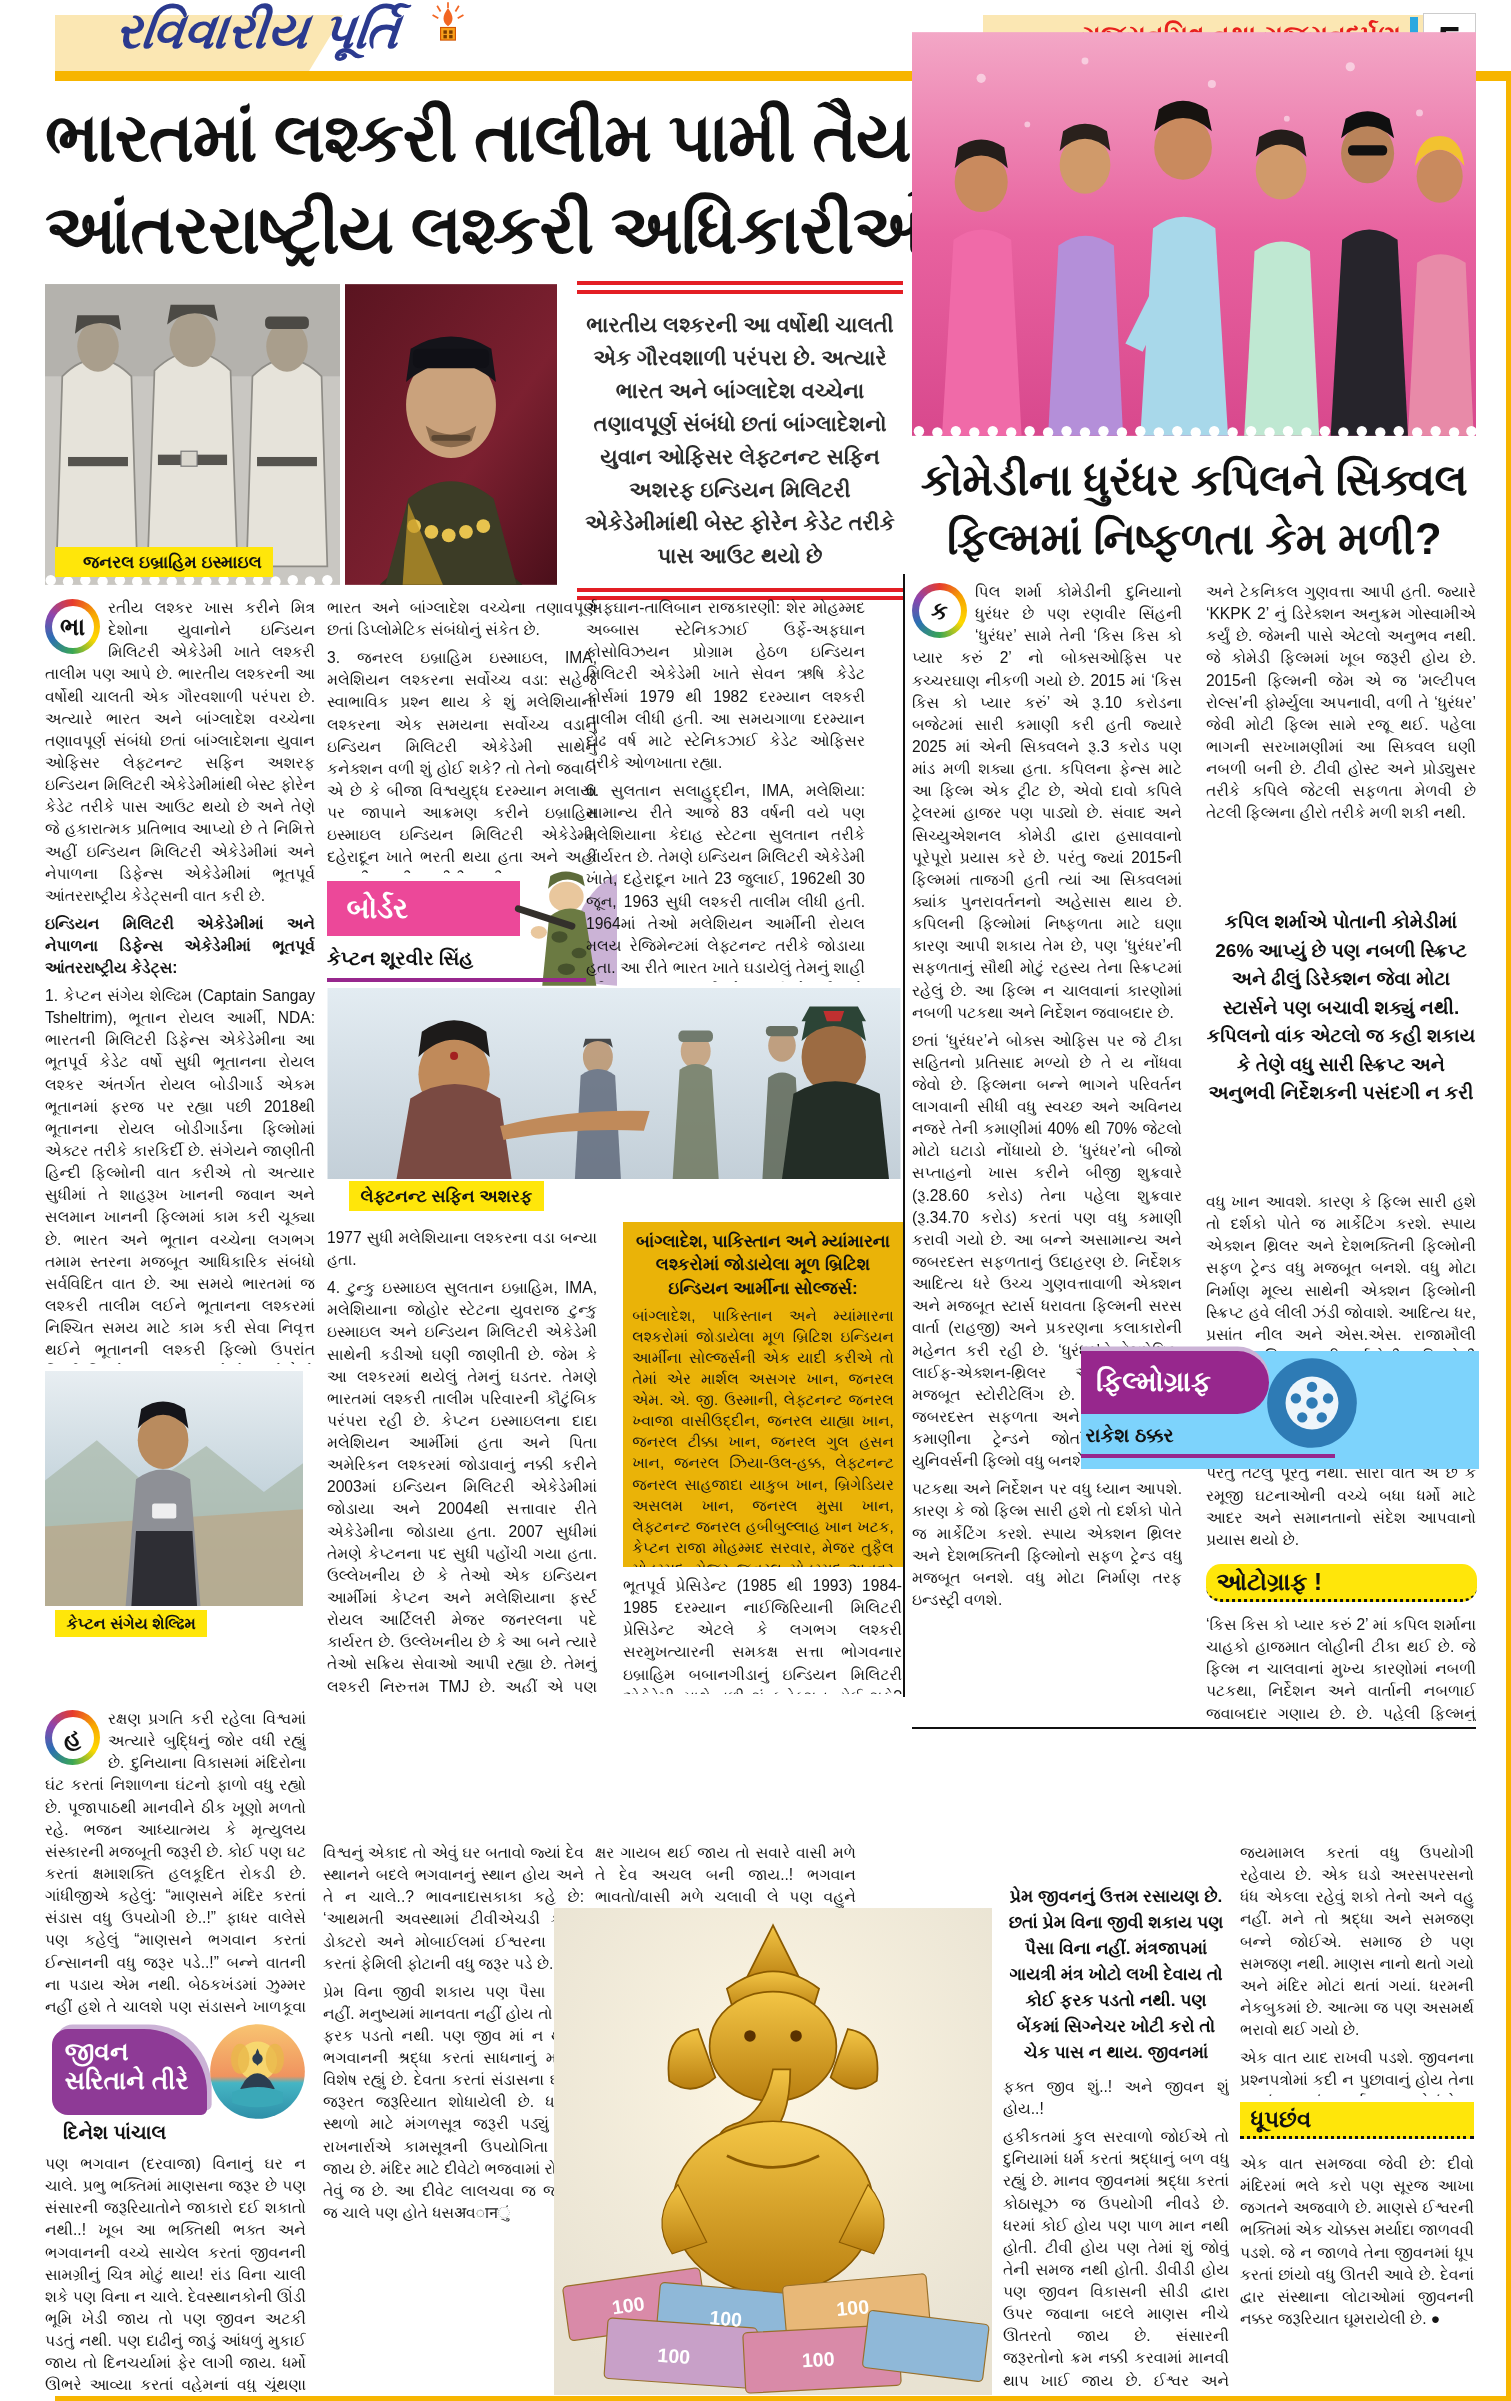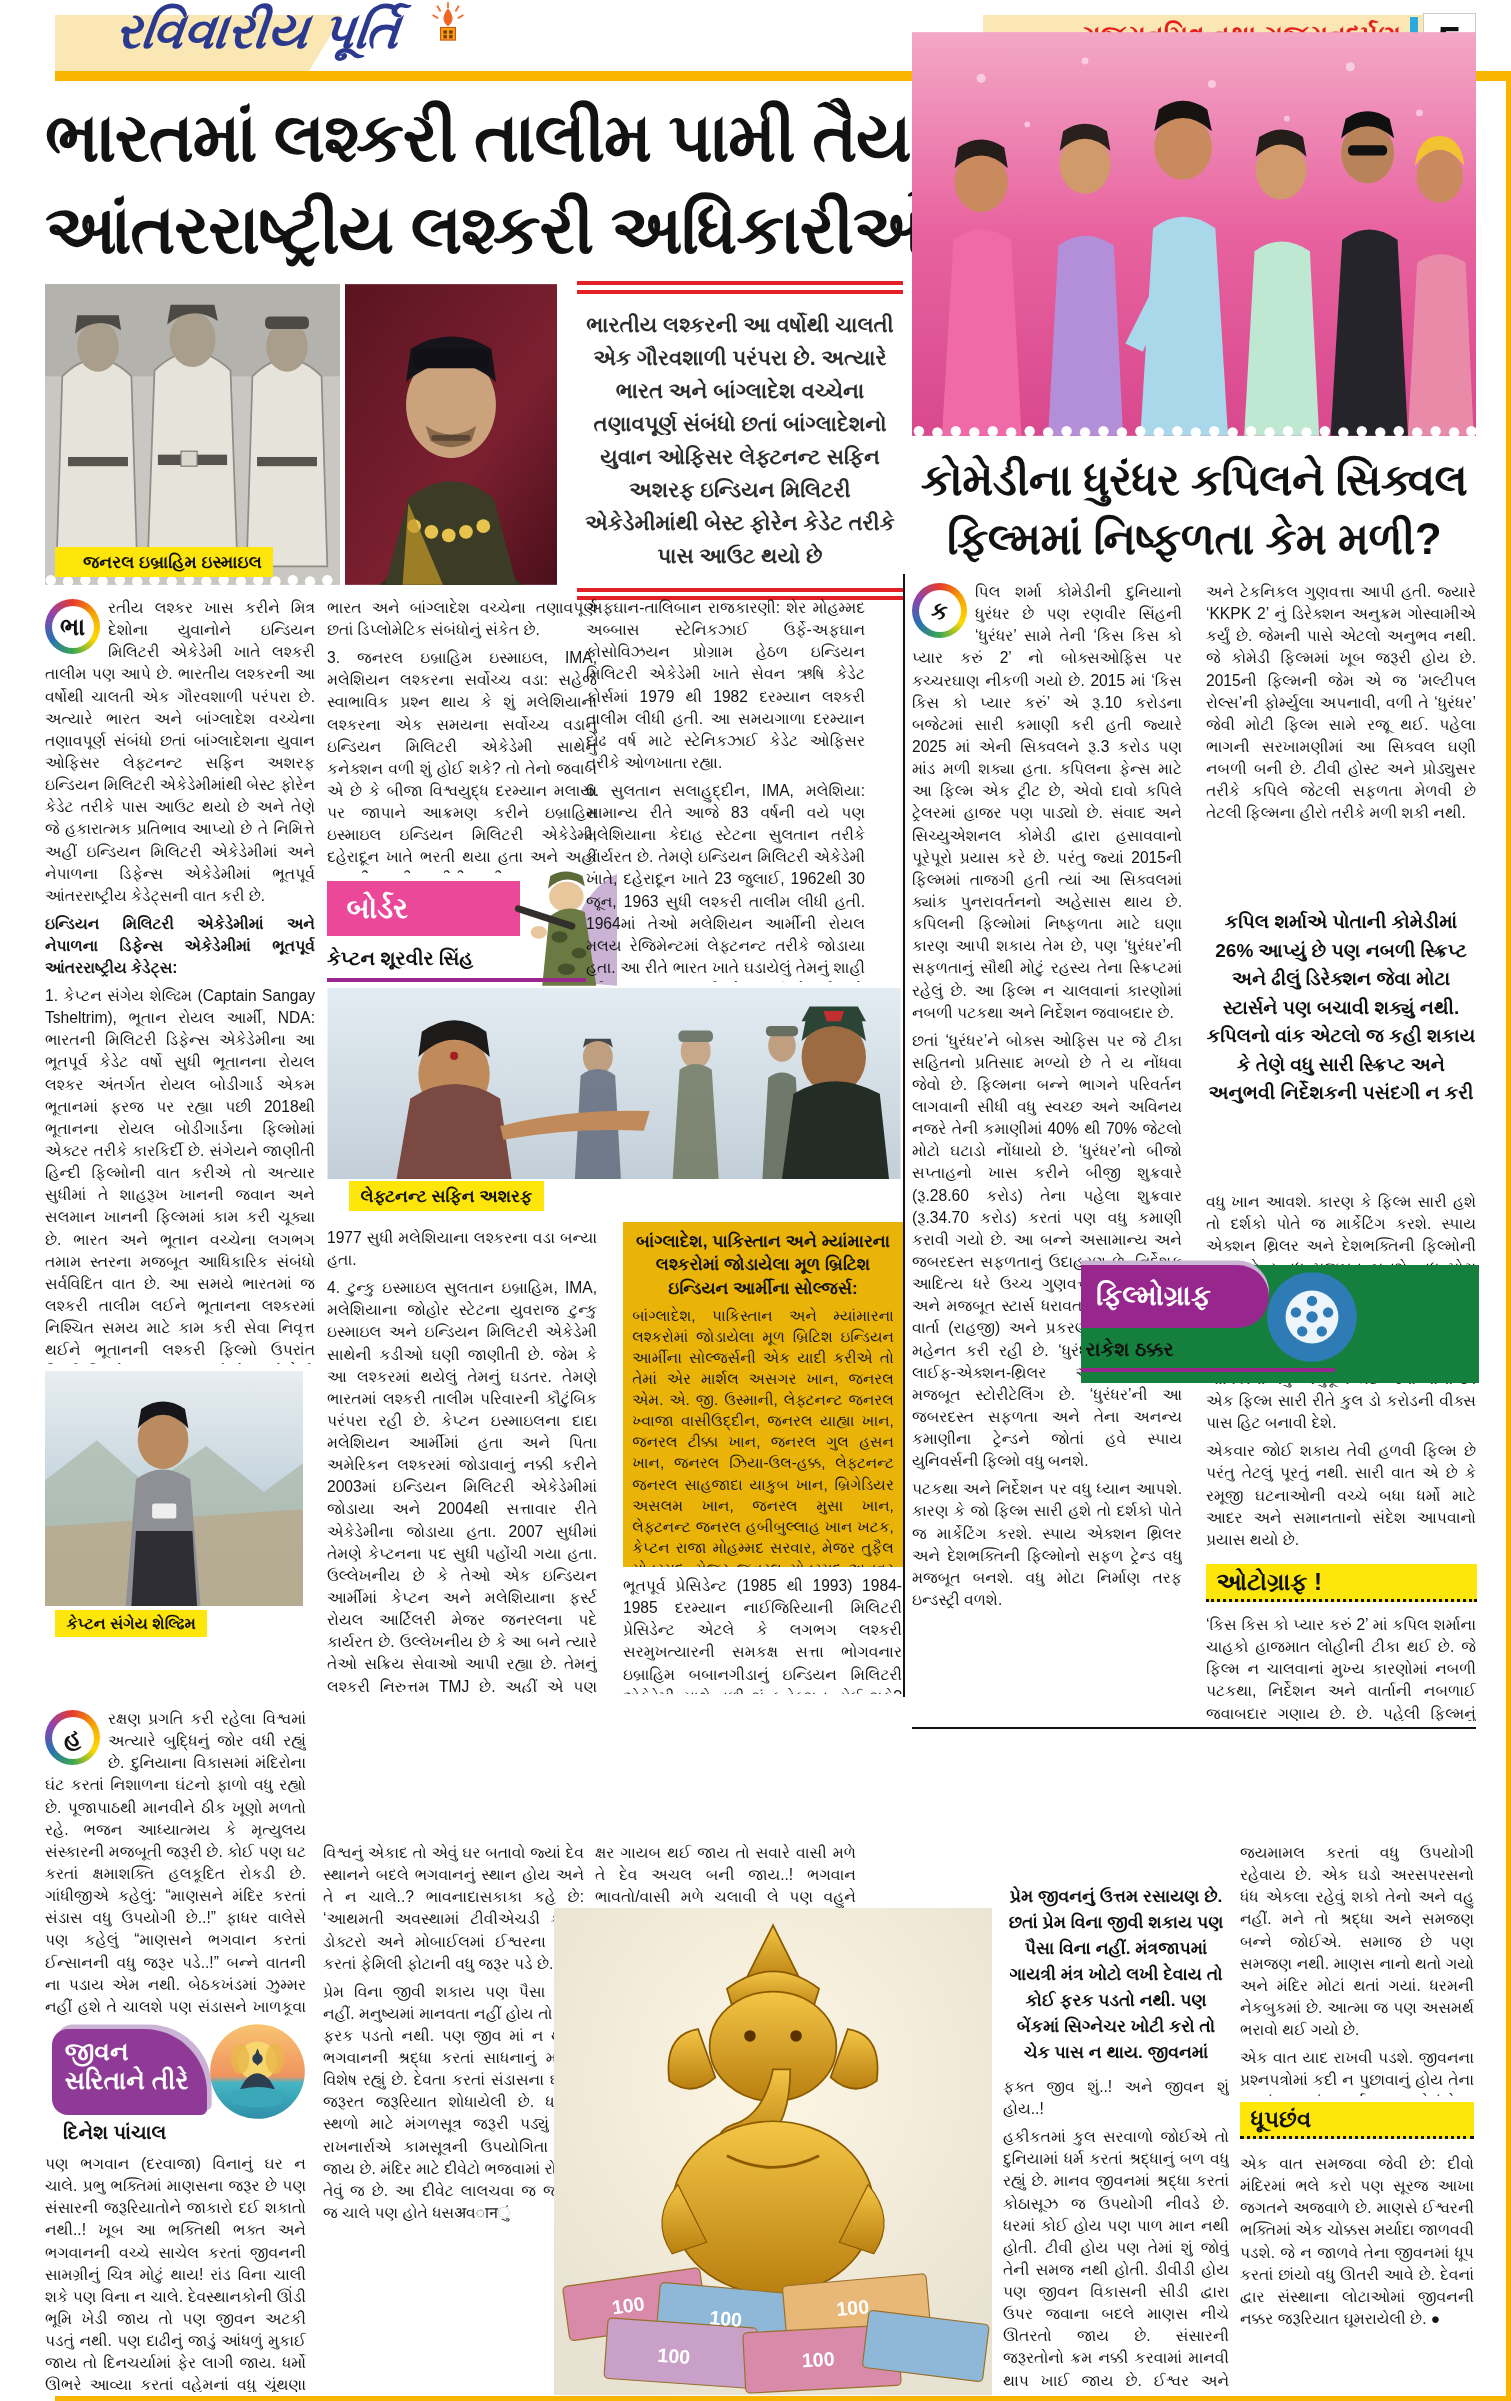--- a/index.html
+++ b/index.html
@@ -335,39 +335,39 @@
 
   <div class="abs just" style="left:1206px;top:581px;width:270px;height:318px;">
     <p>અને ટેકનિકલ ગુણવત્તા આપી હતી. જ્યારે ‘KKPK 2’ નું ડિરેક્શન અનુક્રમ ગોસ્વામીએ કર્યું છે. જેમની પાસે એટલો અનુભવ નથી. જે કોમેડી ફિલ્મમાં ખૂબ જરૂરી હોય છે. 2015ની ફિલ્મની જેમ એ જ ‘મલ્ટીપલ રોલ્સ’ની ફોર્મ્યુલા અપનાવી, વળી તે ‘ધુરંધર’ જેવી મોટી ફિલ્મ સામે રજૂ થઈ. પહેલા ભાગની સરખામણીમાં આ સિક્વલ ઘણી નબળી બની છે. ટીવી હોસ્ટ અને પ્રોડ્યુસર તરીકે કપિલે જેટલી સફળતા મેળવી છે તેટલી ફિલ્મના હીરો તરીકે મળી શકી નથી.</p>
   </div>
   <div class="abs quote" style="left:1206px;top:908px;width:270px;height:277px;overflow:hidden;">કપિલ શર્માએ પોતાની કોમેડીમાં 26% આપ્યું છે પણ નબળી સ્ક્રિપ્ટ અને ઢીલું ડિરેક્શન જેવા મોટા સ્ટાર્સને પણ બચાવી શક્યું નથી. કપિલનો વાંક એટલો જ કહી શકાય કે તેણે વધુ સારી સ્ક્રિપ્ટ અને અનુભવી નિર્દેશકની પસંદગી ન કરી</div>
   <div class="abs just" style="left:1206px;top:1191px;width:270px;height:363px;">
     <p>વધુ ખાન આવશે. કારણ કે ફિલ્મ સારી હશે તો દર્શકો પોતે જ માર્કેટિંગ કરશે. સ્પાય એક્શન થ્રિલર અને દેશભક્તિની ફિલ્મોની સફળ ટ્રેન્ડ વધુ મજબૂત બનશે. વધુ મોટા નિર્માણ મૂલ્ય સાથેની એક્શન ફિલ્મોની સ્ક્રિપ્ટ હવે લીલી ઝંડી જોવાશે. આદિત્ય ધર, પ્રસાંત નીલ અને એસ.એસ. રાજામૌલી જેવા દક્ષિણના ડિગ્દર્શકોની ફિલ્મોની ભાવિકામાં વધુ અનુકૂળ થઈ જવા માર્ગો છે. એક ફિલ્મ સારી રીતે કુલ ડો કરોડની વીક્સ પાસ હિટ બનાવી દેશે.</p>
     <p>એકવાર જોઈ શકાય તેવી હળવી ફિલ્મ છે પરંતુ તેટલું પૂરતું નથી. સારી વાત એ છે કે રમૂજી ઘટનાઓની વચ્ચે બધા ધર્મો માટે આદર અને સમાનતાનો સંદેશ આપવાનો પ્રયાસ થયો છે.</p>
   </div>
 
-  <div class="abs" style="left:1081px;top:1265px;width:398px;height:118px;background:#15803d;">
+  <div class="abs" style="left:1081px;top:1351px;width:398px;height:118px;background:#7dd3fc;">
     <div style="position:absolute;left:0;top:0;width:173px;height:63px;background:#97278d;border-radius:0 35px 35px 0;color:#fff;font-weight:800;font-size:28px;display:flex;align-items:center;padding-left:15px;box-shadow:0 -4.6px 0 #cbb3d6;">ફિલ્મોગ્રાફ</div>
     <div class="author" style="position:absolute;left:4.6px;top:73px;">રાકેશ ઠક્કર</div>
     <div class="caprule" style="position:absolute;left:0;top:103px;width:254px;"></div>
     <svg style="position:absolute;left:185px;top:5.8px;" width="92" height="92" viewBox="0 0 160 160">
       <circle cx="80" cy="80" r="78" fill="#2e7bb5"></circle>
       <circle cx="80" cy="80" r="46" fill="#eef5fa"></circle>
       <circle cx="80" cy="80" r="10" fill="#2e7bb5"></circle>
       <g fill="#2e7bb5">
           <circle cx="80" cy="52" r="9"></circle>
           <circle cx="108" cy="72" r="9"></circle>
           <circle cx="97" cy="105" r="9"></circle>
           <circle cx="63" cy="105" r="9"></circle>
           <circle cx="52" cy="72" r="9"></circle>
         </g>
     </svg>
   </div>
 
-  <div class="abs yband" style="left:1206px;top:1564px;width:250px;">ઓટોગ્રાફ !</div>
+  <div class="abs yband" style="left:1206px;top:1564px;width:250px;border-radius:15px;">ઓટોગ્રાફ !</div>
   <div class="abs just" style="left:1206px;top:1614px;width:270px;height:107px;">
     <p>‘કિસ કિસ કો પ્યાર કરું 2’ માં કપિલ શર્માના ચાહકો હાજમાત લોહીની ટીકા થઈ છે. જે ફિલ્મ ન ચાલવાનાં મુખ્ય કારણોમાં નબળી પટકથા, નિર્દેશન અને વાર્તાની નબળાઈ જવાબદાર ગણાય છે. છે. પહેલી ફિલ્મનું નિર્દેશન અબ્બાસ-મસ્તાન જેવી અનુભવી જોડીએ કર્યું હતું, એમણે ભલે કૉમેડી ન કરી હોય પણ તેમના થ્રિલર અનુભવથી ફિલ્મને સારો પેસ</p>
   </div>
   <div class="abs" style="left:912px;top:1727px;width:564px;height:2.3px;background:#111;"></div>
 
   <div class="abs just" style="left:45px;top:1708px;width:261px;height:311px;">
     <p><span class="dropcap">
           <span>હ</span>
         </span><span>રક્ષણ પ્રગતિ કરી રહેલા વિશ્વમાં અત્યારે બુદ્ધિનું જોર વધી રહ્યું છે. દુનિયાના વિકાસમાં મંદિરોના ઘંટ કરતાં નિશાળના ઘંટનો ફાળો વધુ રહ્યો છે. પૂજાપાઠથી માનવીને ઠીક ખૂણો મળતો રહે. ભજન આધ્યાત્મય કે મૃત્યુલય સંસ્કારની મજબૂતી જરૂરી છે. કોઈ પણ ઘટ કરતાં ક્ષમાશક્તિ હલકૂદિત રોકડી છે. ગાંધીજીએ કહેલું: “માણસને મંદિર કરતાં સંડાસ વધુ ઉપયોગી છે..!” ફાધર વાલેસે પણ કહેલું “માણસને ભગવાન કરતાં ઈન્સાનની વધુ જરૂર પડે..!” બન્ને વાતની ના પડાય એમ નથી. બેઠકખંડમાં ઝુમ્મર નહીં હશે તે ચાલશે પણ સંડાસને ખાળકૂવા વિના નહીં ચાલે. ઘરને આંગણું નહીં હોય તો ચાલે</span></p>
   </div>

